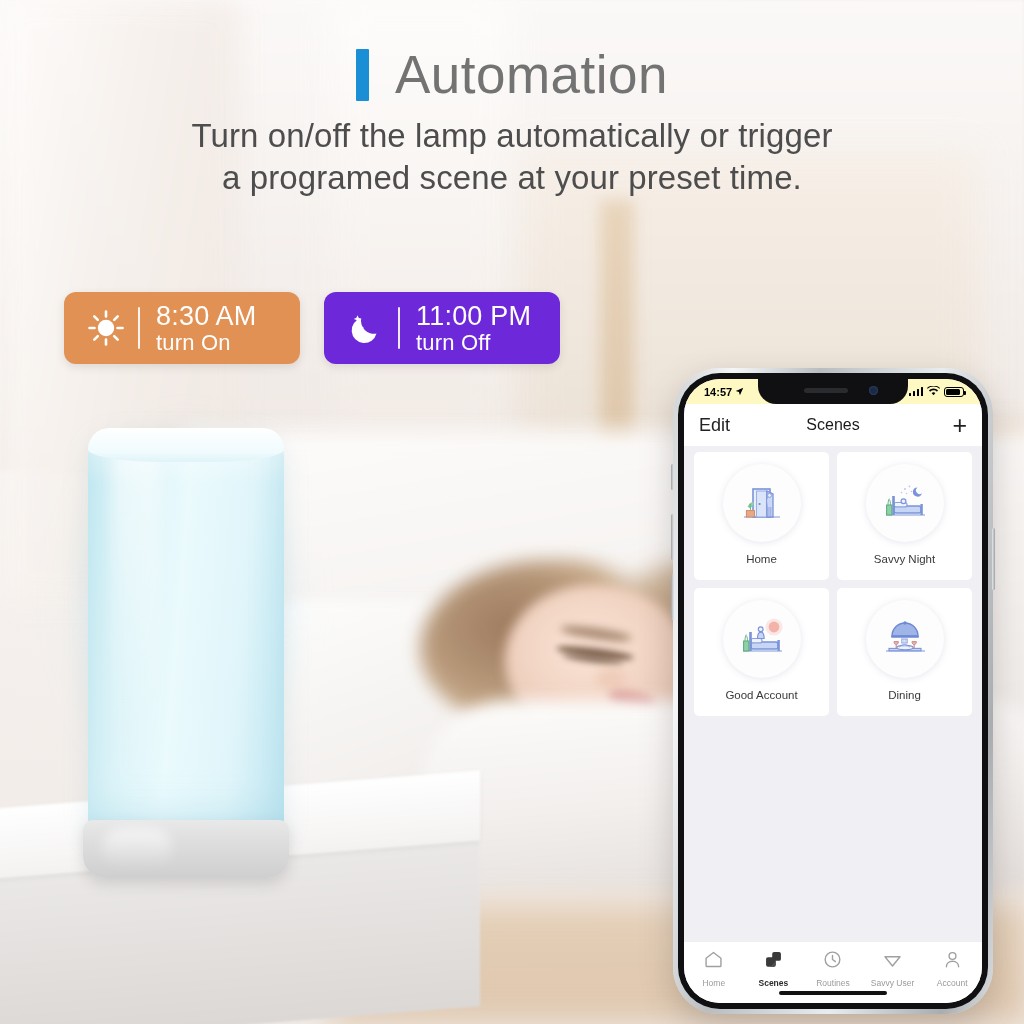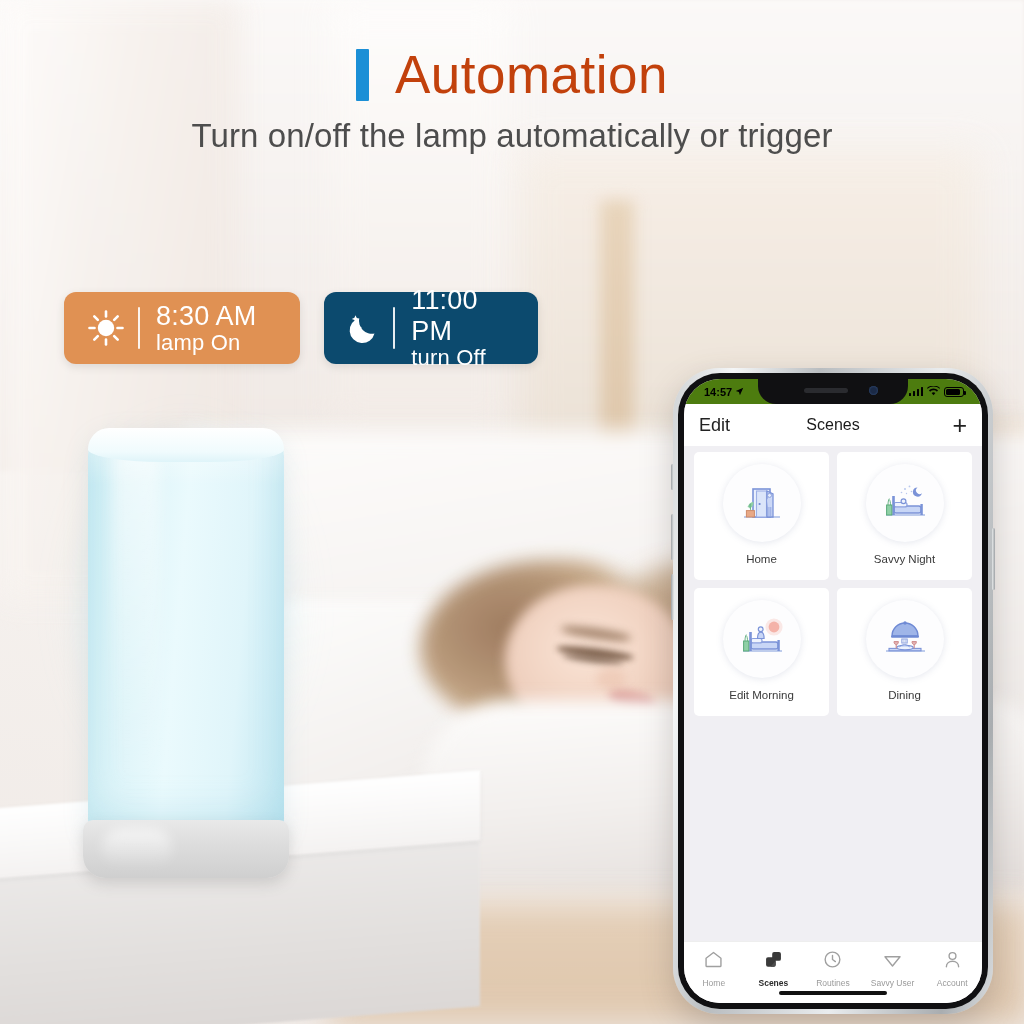--- a/index.html
+++ b/index.html
@@ -175,40 +175,40 @@
   }
 
   
   #header { position: absolute; left: 0; top: 48px; width: 100%; text-align: center; }
   .title-row { display: flex; align-items: center; justify-content: center; gap: 26px; }
   .title-bar {
     width: 13px; height: 52px; border-radius: 1px;
     background: #1b8fd6;
   }
   .title-text {
-    font-size: 53px; font-weight: 400; color: #c2410c;
+    font-size: 53px; font-weight: 400; color: #737373;
     letter-spacing: .5px; line-height: 1;
   }
   .subtitle {
     margin-top: 14px;
     font-size: 33px; line-height: 1.28; color: #4d4d4d; font-weight: 400;
     letter-spacing: .1px;
   }
   .subtitle .l2 { display: block; }
 
   
   #badges { position: absolute; left: 64px; top: 292px; display: flex; gap: 24px; }
   .badge {
     display: flex; align-items: center;
     height: 72px; border-radius: 12px; padding: 0 22px 0 16px;
     color: #ffffff;
     box-shadow: 0 3px 10px rgba(0,0,0,.10);
   }
   .badge.on  { background: #e09153; width: 236px; }
-  .badge.off { background: #0c4a6e; width: 214px; }
+  .badge.off { background: #6d28d9; width: 236px; }
   .badge-icon { width: 52px; display: flex; align-items: center; justify-content: center; }
   .badge-div { width: 2px; height: 42px; background: rgba(255,255,255,.9); margin: 0 16px 0 6px; border-radius: 1px; }
   .badge-text { line-height: 1.12; }
   .badge-time { font-size: 27px; font-weight: 400; letter-spacing: .2px; }
   .badge-sub  { font-size: 22px; font-weight: 400; letter-spacing: .2px; }
 
   
   #phone {
     position: absolute; left: 673px; top: 368px;
     width: 320px; height: 646px;
@@ -248,21 +248,21 @@
     border-radius: 3px; background: #2a2b2f;
   }
   .notch-cam {
     position: absolute; right: 30px; top: 7px; width: 9px; height: 9px;
     border-radius: 50%; background: #1b2a46;
     box-shadow: inset 0 0 2px #3c5a8a;
   }
 
   
   .statusbar {
-    position: relative; height: 25px; background: #4d7c0f;
+    position: relative; height: 25px; background: #fef9c3;
     display: flex; align-items: center; justify-content: space-between;
     padding: 0 16px; font-size: 11px; color: #000; font-weight: 700;
   }
   .sb-left { display: flex; align-items: center; gap: 3px; padding-left: 4px; }
   .sb-right { display: flex; align-items: center; gap: 4px; padding-right: 2px; }
   .bars { display: flex; align-items: flex-end; gap: 1.5px; height: 9px; }
   .bars i { width: 2.5px; background: #000; border-radius: .5px; display: block; }
   .bars i:nth-child(1) { height: 3.5px; }
   .bars i:nth-child(2) { height: 5.5px; }
   .bars i:nth-child(3) { height: 7.5px; }
@@ -356,20 +356,21 @@
   <div class="lamp-base-hl"></div>
 </div>
 
 <div id="header">
   <div class="title-row">
     <span class="title-bar"></span>
     <span class="title-text">Automation</span>
   </div>
   <div class="subtitle">
     <span class="l1">Turn on/off the lamp automatically or trigger</span>
+    <span class="l2">a programed scene at your preset time.</span>
   </div>
 </div>
 
 <div id="badges">
 
   <div class="badge on">
     <span class="badge-icon">
       <svg width="38" height="38" viewBox="0 0 38 38">
         <circle cx="19" cy="19" r="8.2" fill="#fff"></circle>
         <g stroke="#fff" stroke-width="2.6" stroke-linecap="round">
@@ -380,21 +381,21 @@
           <line x1="7.3" y1="7.3" x2="10.8" y2="10.8"></line>
           <line x1="27.2" y1="27.2" x2="30.7" y2="30.7"></line>
           <line x1="7.3" y1="30.7" x2="10.8" y2="27.2"></line>
           <line x1="27.2" y1="10.8" x2="30.7" y2="7.3"></line>
         </g>
       </svg>
     </span>
     <span class="badge-div"></span>
     <span class="badge-text">
       <span class="badge-time">8:30 AM</span><br>
-      <span class="badge-sub">lamp On</span>
+      <span class="badge-sub">turn On</span>
     </span>
   </div>
 
   <div class="badge off">
     <span class="badge-icon">
       <svg width="38" height="38" viewBox="0 0 38 38">
         <path d="M29.5 24.5A13 13 0 0 1 14.2 9.2a12.6 12.6 0 1 0 15.3 15.3z" fill="#fff"></path>
         <path d="M10.5 6.2l1.1 2.6 2.6 1.1-2.6 1.1-1.1 2.6-1.1-2.6-2.6-1.1 2.6-1.1z" fill="#fff"></path>
         <path d="M14.6 16.2l.7 1.6 1.6.7-1.6.7-.7 1.6-.7-1.6-1.6-.7 1.6-.7z" fill="#fff"></path>
       </svg>
@@ -512,21 +513,21 @@
               <rect x="13" y="27" width="27" height="7" rx="2.2" fill="#c8d6f6" stroke="#7b93d8" stroke-width="1.4"></rect>
               <rect x="13" y="23.5" width="11" height="4.4" rx="2" fill="#eef3fd" stroke="#8ba0de" stroke-width="1.2"></rect>
               <path d="M19.5 23.5c0-4 1.6-6.4 3.4-6.4s3.2 2.2 3.2 6.4z" fill="#c8d6f6" stroke="#7b93d8" stroke-width="1.2"></path>
               <circle cx="22.7" cy="14.2" r="2.4" fill="#eef3fd" stroke="#7b93d8" stroke-width="1.2"></circle>
               <rect x="11.2" y="17" width="2.6" height="19" fill="#7b93d8"></rect>
               <rect x="39.4" y="25" width="2.4" height="11" fill="#7b93d8"></rect>
               <rect x="5.6" y="26" width="5.2" height="10" fill="#8fd0a6" stroke="#5aab79" stroke-width="1"></rect>
               <path d="M7 26c0-3 .6-5.4 1.3-6.4M9.4 26c.2-2.4-.3-4.4-1-5.4" stroke="#5aab79" stroke-width=".9" fill="none"></path>
             </svg>
           </span>
-          <span class="scene-label">Edit Morning</span>
+          <span class="scene-label">Good Account</span>
         </div>
 
         <div class="scene-card">
           <span class="scene-circle">
             <svg width="48" height="48" viewBox="0 0 48 48">
               <path d="M24 8v2" stroke="#7b93d8" stroke-width="1.6"></path>
               <path d="M11 21a13 13 0 0 1 26 0z" fill="#9fb5e8" stroke="#6f8ad4" stroke-width="1.4"></path>
               <rect x="10" y="20.6" width="28" height="2.2" rx="1.1" fill="#6f8ad4"></rect>
               <circle cx="24" cy="8" r="1.7" fill="#6f8ad4"></circle>
               <line x1="5" y1="36" x2="44" y2="36" stroke="#a9bbe6" stroke-width="1.6"></line>

